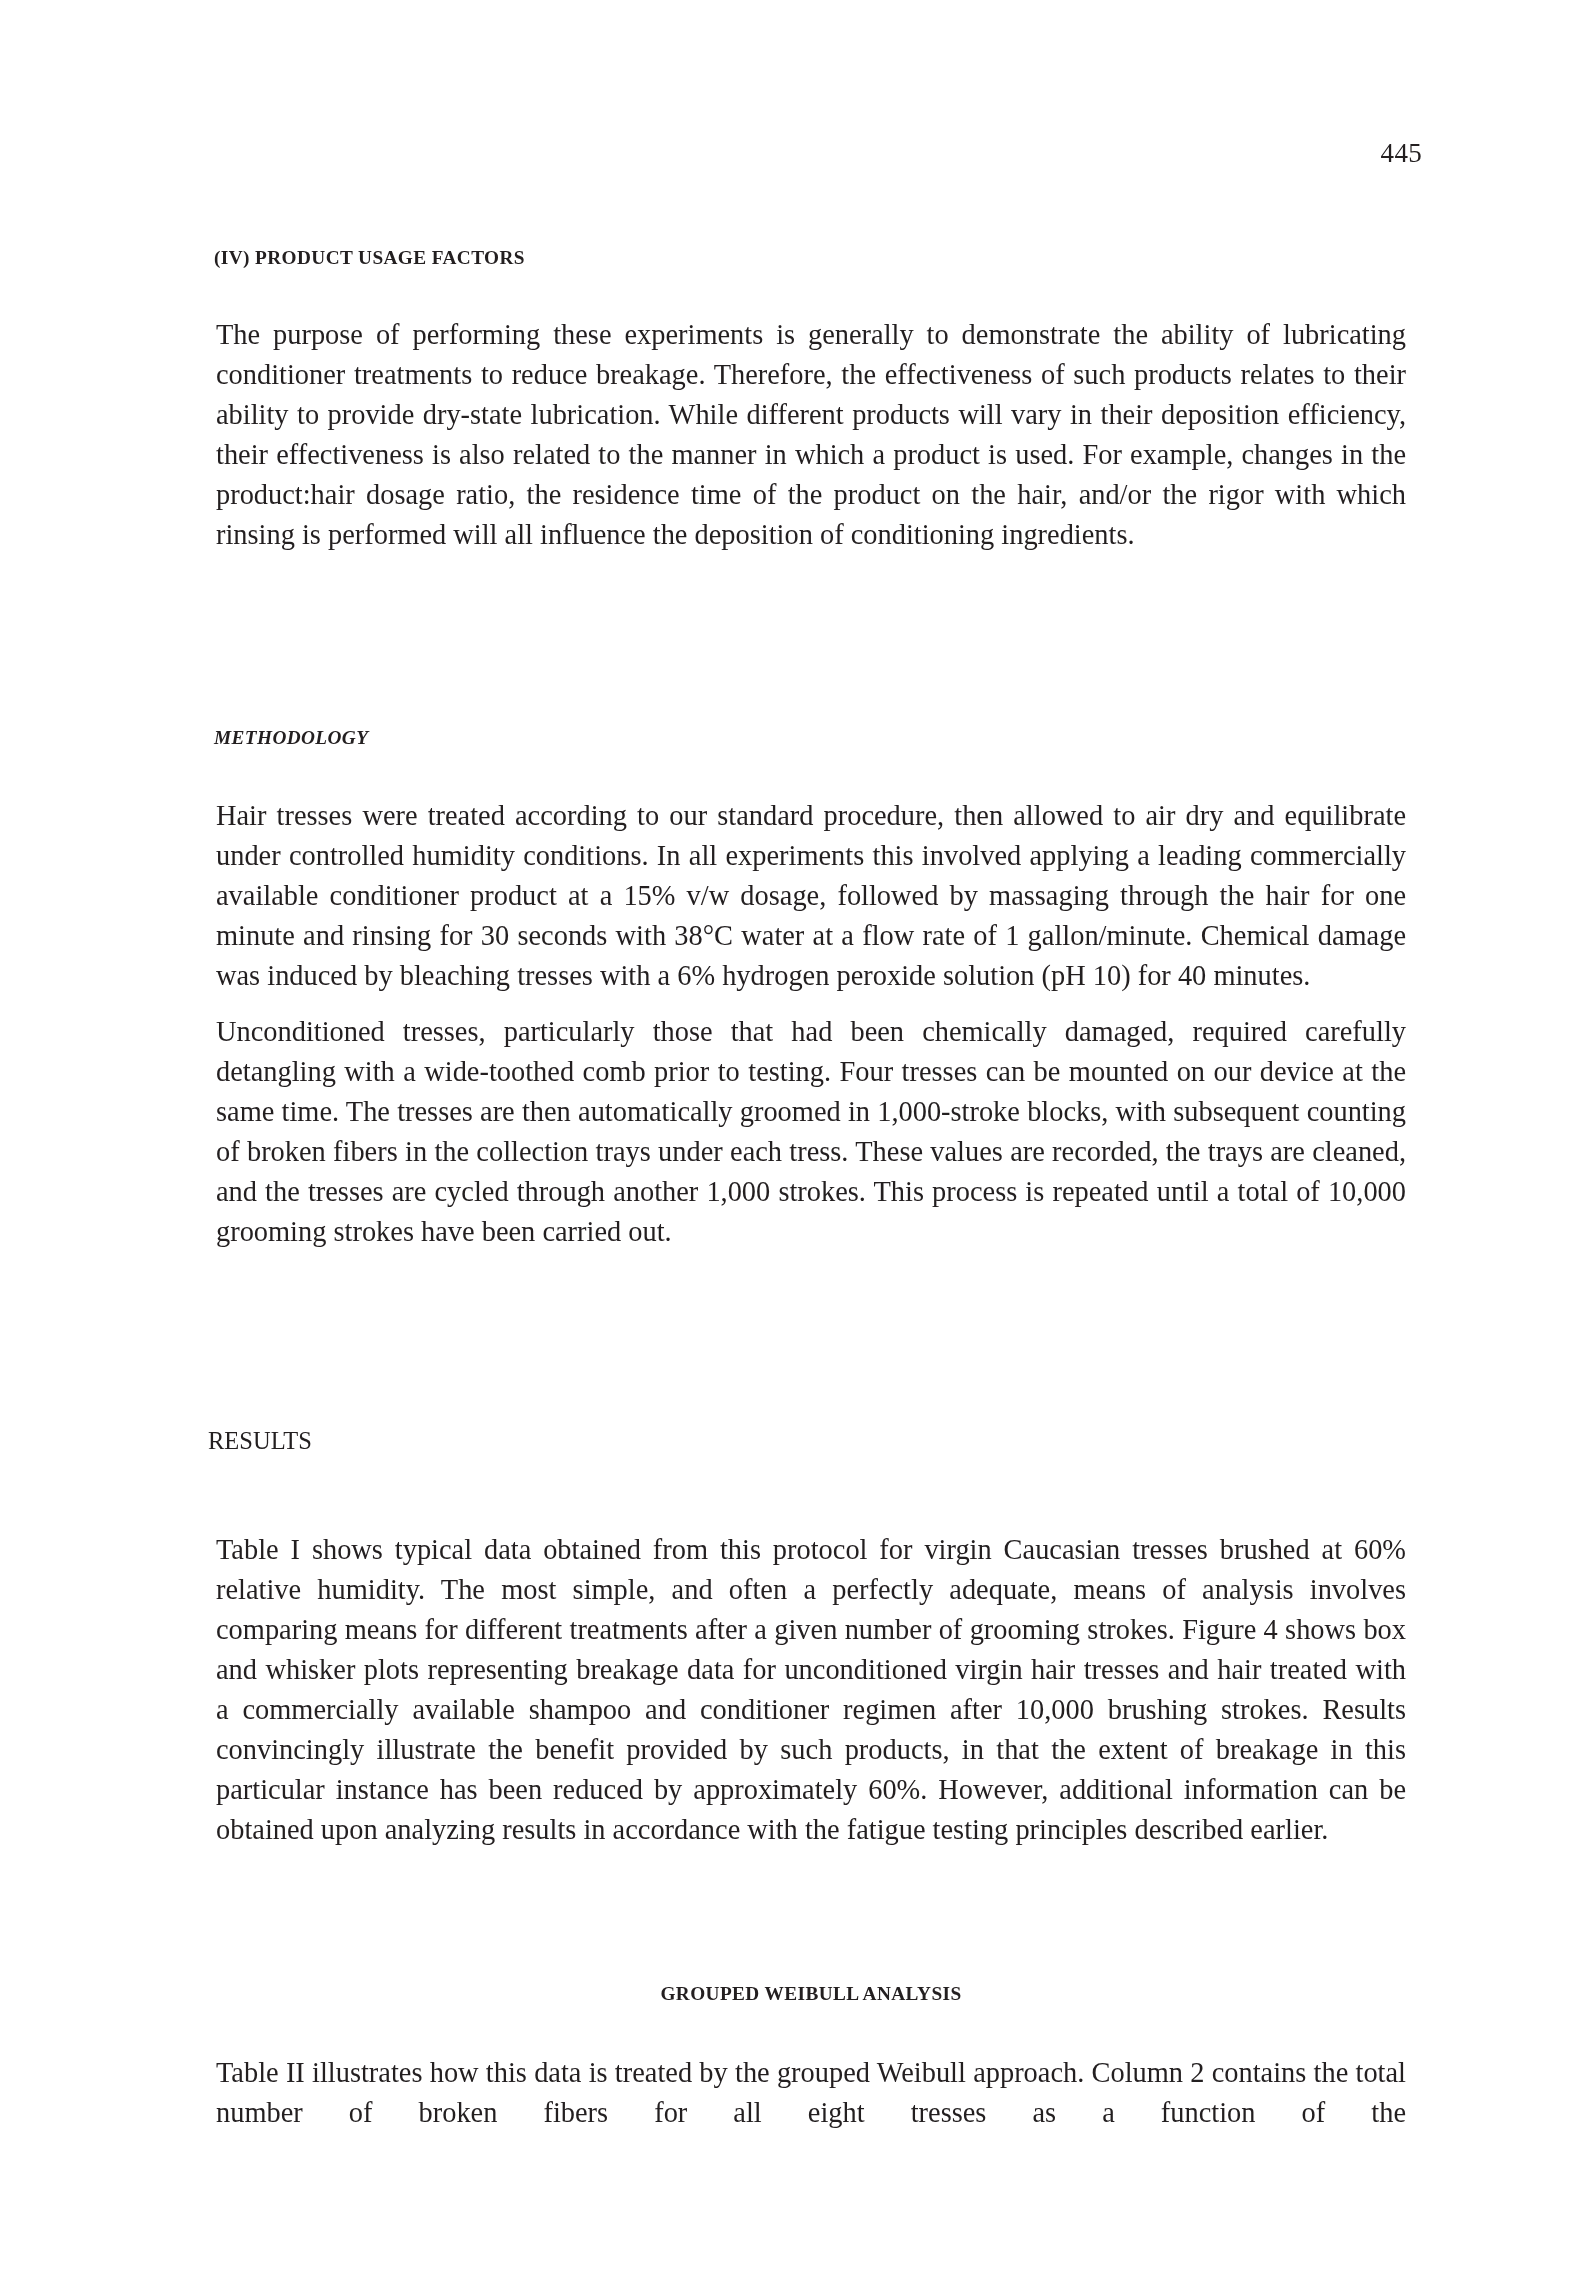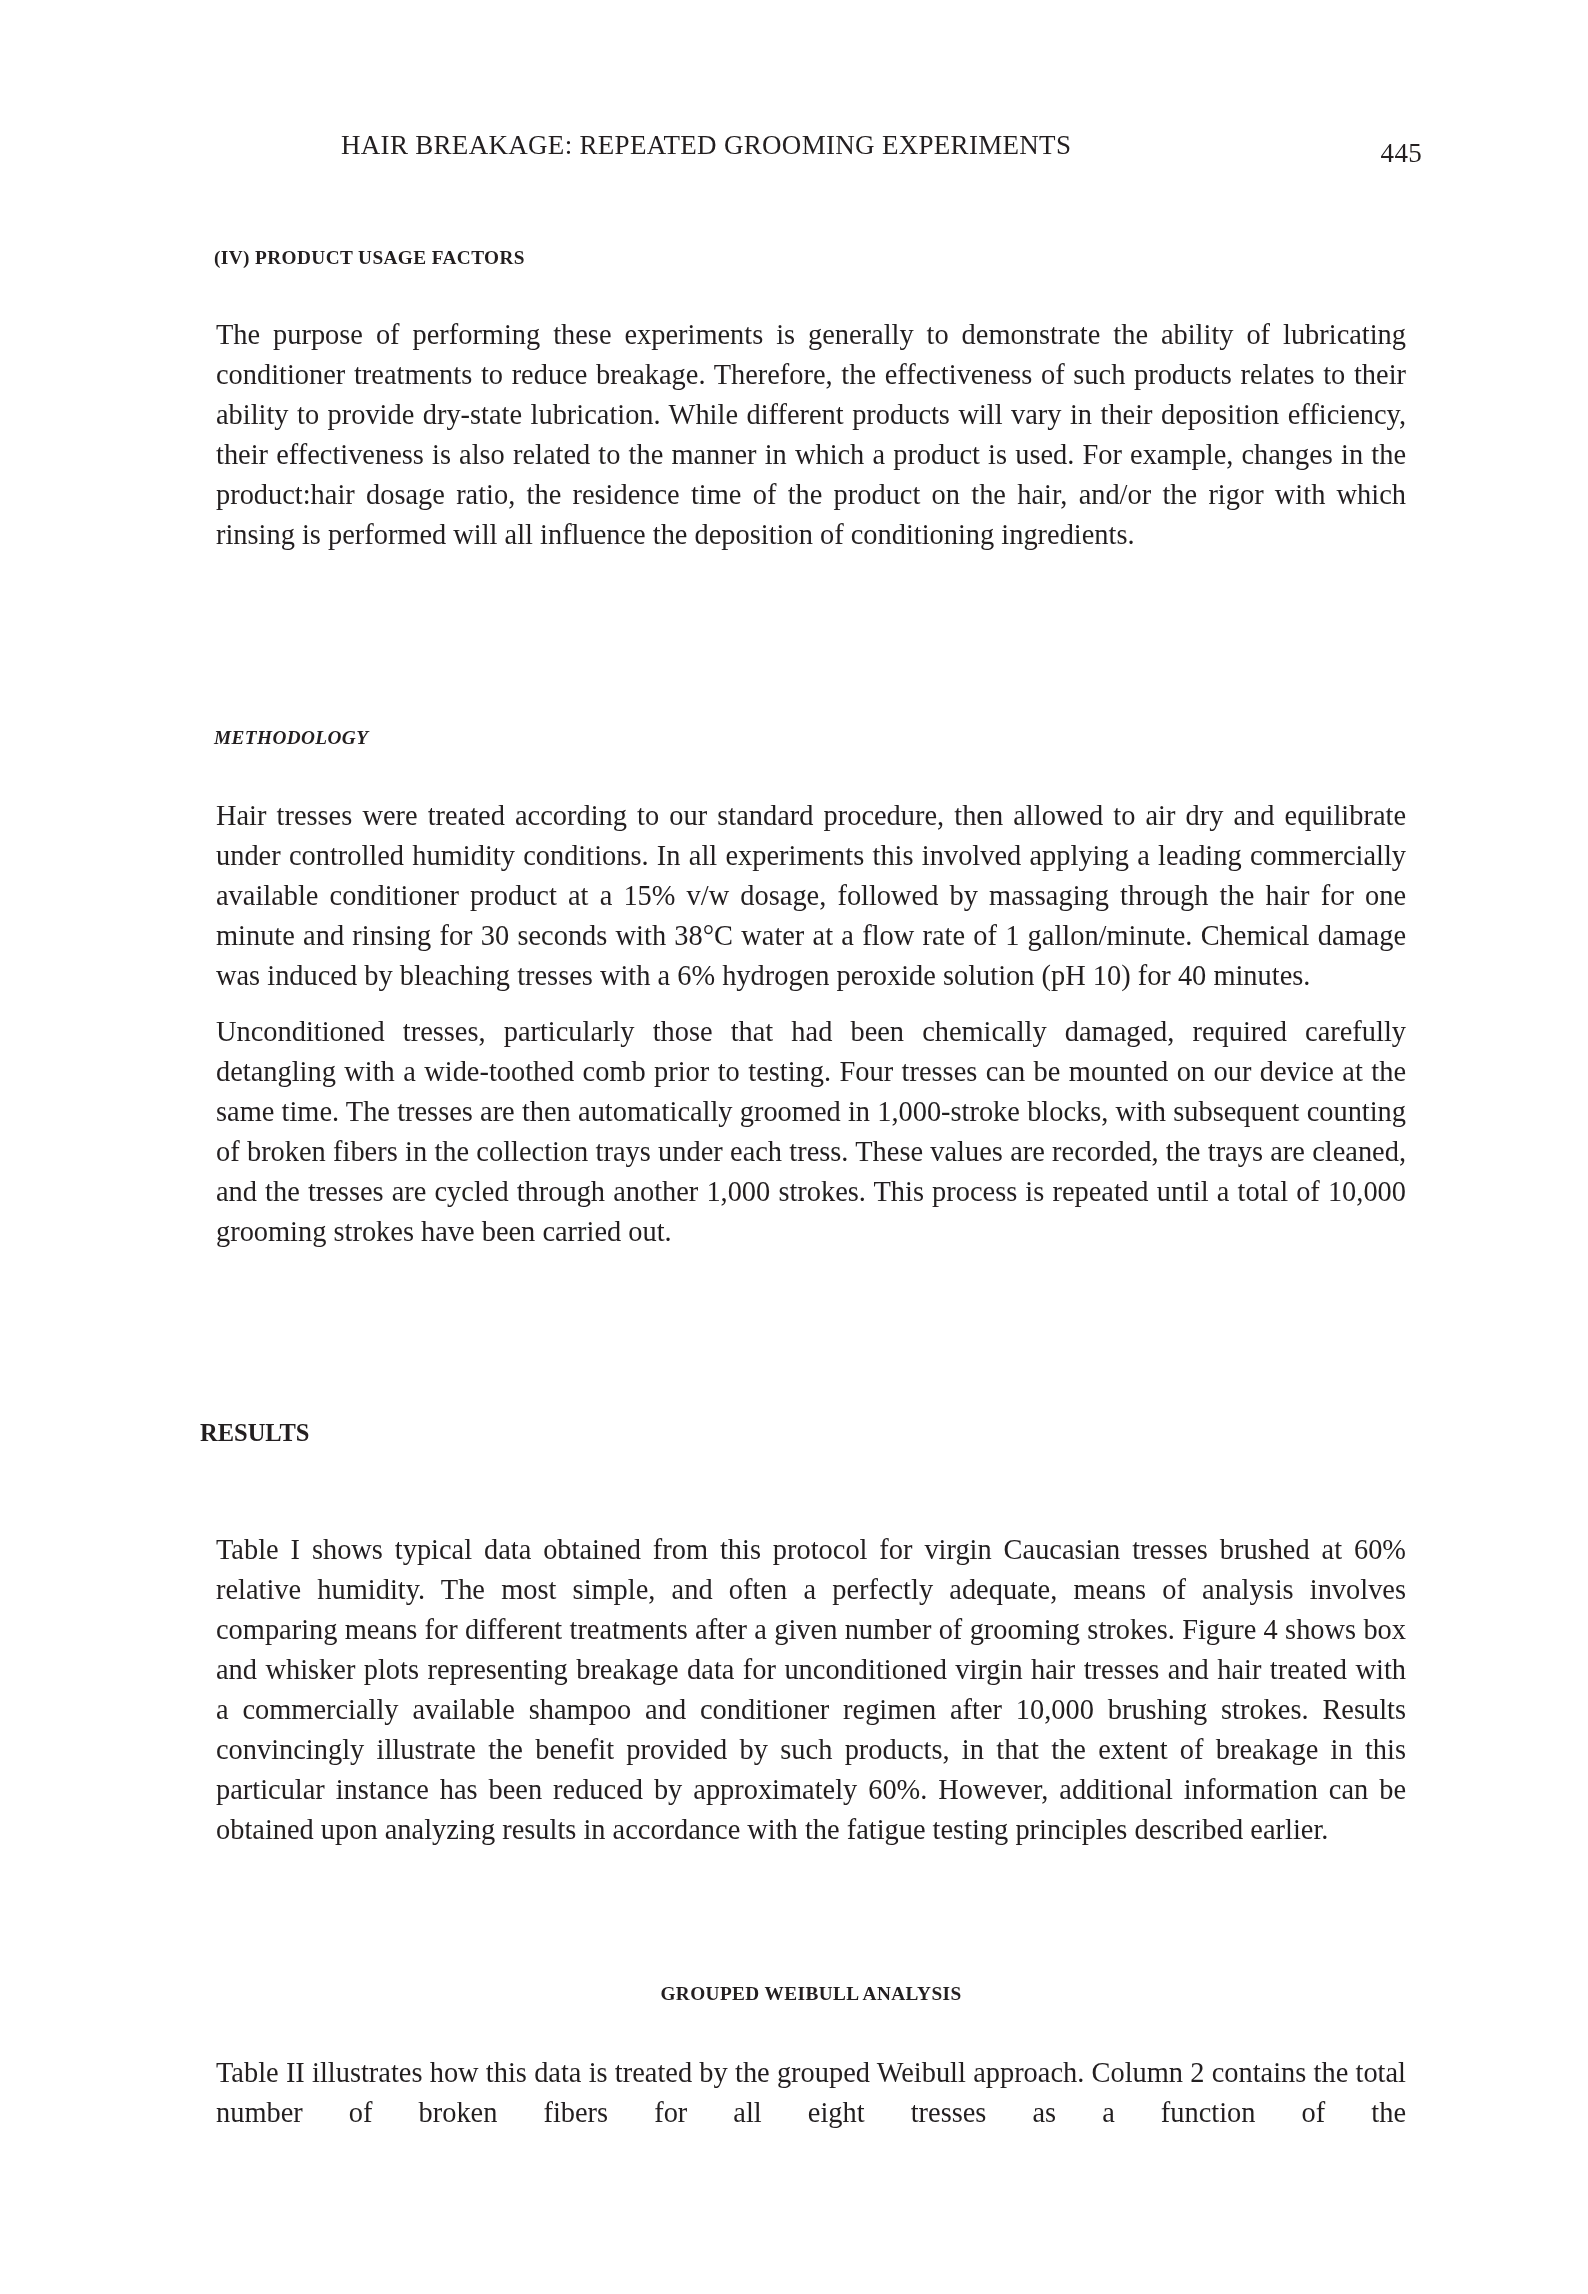--- a/index.html
+++ b/index.html
@@ -42,43 +42,42 @@
       top: 8px;
     }
     .small-caps-heading {
       font-size: 19.3px;
       letter-spacing: 0.4px;
       text-transform: uppercase;
       margin: 14px;
     }
     .bold-heading {
       font-size: 24.5px;
-      font-weight: bold;
-      margin: 0;
+      font-weight: normal;
+      margin: 8px;
     }
     p.body-text {
       margin: 16px;
       font-size: 28.4px;
       line-height: 40px;
       text-align: justify;
       hyphens: manual;
     }
     .block {
       position: absolute;
       left: 0;
       width: 1222px;
     }
   </style>
 </head>
 <body>
 
 <div class="page">
 
   <div class="running-header">
-    <span class="title">HAIR BREAKAGE: REPEATED GROOMING EXPERIMENTS</span>
     <span class="page-num">445</span>
   </div>
 
   <div class="block" style="top:233px;">
     <h3 class="small-caps-heading">(IV) PRODUCT USAGE FACTORS</h3>
   </div>
   <div class="block" style="top:299px;">
     <p class="body-text">The purpose of performing these experiments is generally to demonstrate the ability of lubricating conditioner treatments to reduce breakage. Therefore, the effectiveness of such products relates to their ability to provide dry-state lubrication. While different products will vary in their deposition efficiency, their effectiveness is also related to the manner in which a product is used. For example, changes in the product:hair dosage ratio, the residence time of the product on the hair, and/or the rigor with which rinsing is performed will all influence the deposition of condition­ing ingredients.</p>
   </div>
 

